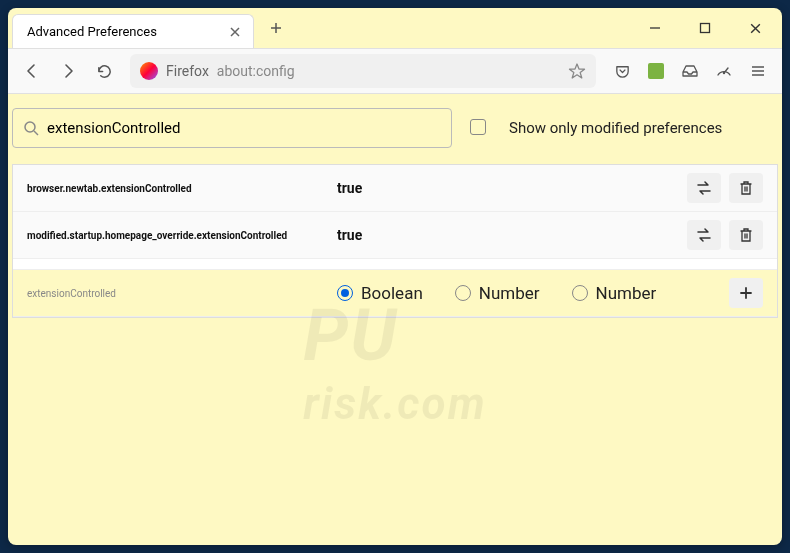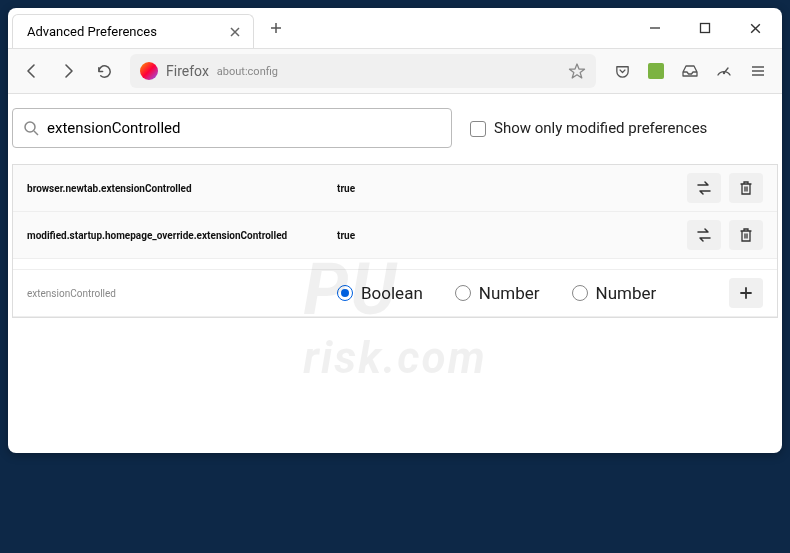--- a/index.html
+++ b/index.html
@@ -1,45 +1,45 @@
 <!DOCTYPE html>
 <html><head>
 <meta charset="utf-8">
 <style>
 * { box-sizing: border-box; margin: 0; padding: 0; font-family: -apple-system, BlinkMacSystemFont, "Segoe UI", Roboto, sans-serif; }
 body { background: #0d2847; width: 790px; height: 553px; overflow: hidden; }
-.window { background: #ffffff; margin: 8px; border-radius: 8px; height: 445px; display: flex; flex-direction: column; box-shadow: 0 2px 10px rgba(0,0,0,0.3); }
+.window { background: #fef9c3; margin: 8px; border-radius: 8px; height: 537px; display: flex; flex-direction: column; box-shadow: 0 2px 10px rgba(0,0,0,0.3); }
 .titlebar { height: 40px; display: flex; align-items: center; padding: 0 4px; }
 .tab { background: #fff; border: 1px solid #ddd; border-radius: 6px 6px 0 0; height: 34px; margin-top: 6px; padding: 0 10px 0 14px; display: flex; align-items: center; gap: 70px; min-width: 220px; font-size: 13px; border-bottom: none; }
 .tab-close { width: 16px; height: 16px; display: flex; align-items: center; justify-content: center; cursor: pointer; color: #666; }
 .tab-add { width: 28px; height: 28px; display: flex; align-items: center; justify-content: center; margin-left: 8px; color: #555; cursor: pointer; }
 .win-controls { margin-left: auto; display: flex; gap: 4px; }
 .win-btn { width: 46px; height: 36px; display: flex; align-items: center; justify-content: center; cursor: pointer; color: #333; }
 .toolbar { height: 46px; border-top: 1px solid #e0e0e0; border-bottom: 1px solid #e0e0e0; display: flex; align-items: center; padding: 0 8px; gap: 4px; background: #f9f9f9; }
 .nav-btn { width: 32px; height: 32px; display: flex; align-items: center; justify-content: center; cursor: pointer; color: #555; border-radius: 4px; }
 .urlbar { flex: 1; height: 34px; background: #f0f0f0; border-radius: 6px; display: flex; align-items: center; padding: 0 10px; margin: 0 6px; gap: 8px; }
 .ff-logo { width: 18px; height: 18px; background: linear-gradient(135deg, #ff9500 0%, #ff0039 50%, #9059ff 100%); border-radius: 50%; }
 .url-label { font-size: 14px; color: #666; }
-.url-addr { font-size: 11px; color: #888; }
+.url-addr { font-size: 14px; color: #888; }
 .star-btn { margin-left: auto; color: #888; cursor: pointer; }
 .toolbar-icons { display: flex; gap: 2px; align-items: center; }
 .ticon { width: 32px; height: 32px; display: flex; align-items: center; justify-content: center; cursor: pointer; color: #555; }
 .ext-icon { width: 16px; height: 16px; background: #7cb342; border-radius: 2px; position: relative; }
 .content { flex: 1; padding: 14px 4px; position: relative; }
 .searchrow { display: flex; align-items: center; gap: 18px; margin-bottom: 16px; }
 .searchbox { flex: 0 0 440px; height: 40px; border: 1px solid #bbb; border-radius: 4px; display: flex; align-items: center; padding: 0 10px; gap: 8px; }
 .searchbox input { border: none; outline: none; font-size: 15px; flex: 1; background: transparent; }
-.checklbl { display: flex; align-items: flex-end; gap: 8px; font-size: 15px; color: #222; }
+.checklbl { display: flex; align-items: flex-start; gap: 23px; font-size: 15px; color: #222; }
 .checkbox { width: 16px; height: 16px; border: 1px solid #888; border-radius: 3px; cursor: pointer; }
 .pref-list { border: 1px solid #ddd; }
 .pref-row { display: flex; align-items: center; min-height: 46px; padding: 8px 14px; border-bottom: 1px solid #eee; gap: 10px; }
 .pref-row.modified { font-weight: 700; background: #fafafa; }
 .pref-name { flex: 0 0 300px; font-size: 10px; color: #111; word-break: break-word; }
 .pref-row.addrow .pref-name { color: #888; font-weight: 400; }
-.pref-val { flex: 1; font-size: 10px; color: #111; }
+.pref-val { flex: 1; font-size: 14px; color: #111; }
 .pref-actions { display: flex; gap: 8px; }
 .action-btn { width: 34px; height: 30px; background: #f0f0f0; border-radius: 4px; display: flex; align-items: center; justify-content: center; cursor: pointer; color: #333; }
 .type-opts { display: flex; gap: 32px; flex: 1; }
 .radio-opt { display: flex; align-items: center; gap: 8px; font-size: 17px; color: #222; cursor: pointer; }
 .radio { width: 16px; height: 16px; border: 1.5px solid #888; border-radius: 50%; display: flex; align-items: center; justify-content: center; }
 .radio.checked { border-color: #0060df; }
 .radio.checked::after { content: ""; width: 8px; height: 8px; background: #0060df; border-radius: 50%; }
 .addspacer { height: 10px; background: #fff; border-left: 1px solid #fff; border-right: 1px solid #fff; }
 .watermark { position: absolute; top: 50%; left: 50%; transform: translate(-50%, -20%); font-size: 72px; font-weight: 700; font-style: italic; color: rgba(0,0,0,0.06); letter-spacing: 2px; pointer-events: none; white-space: nowrap; }
 .watermark .sub { font-size: 44px; display: block; text-align: center; }

